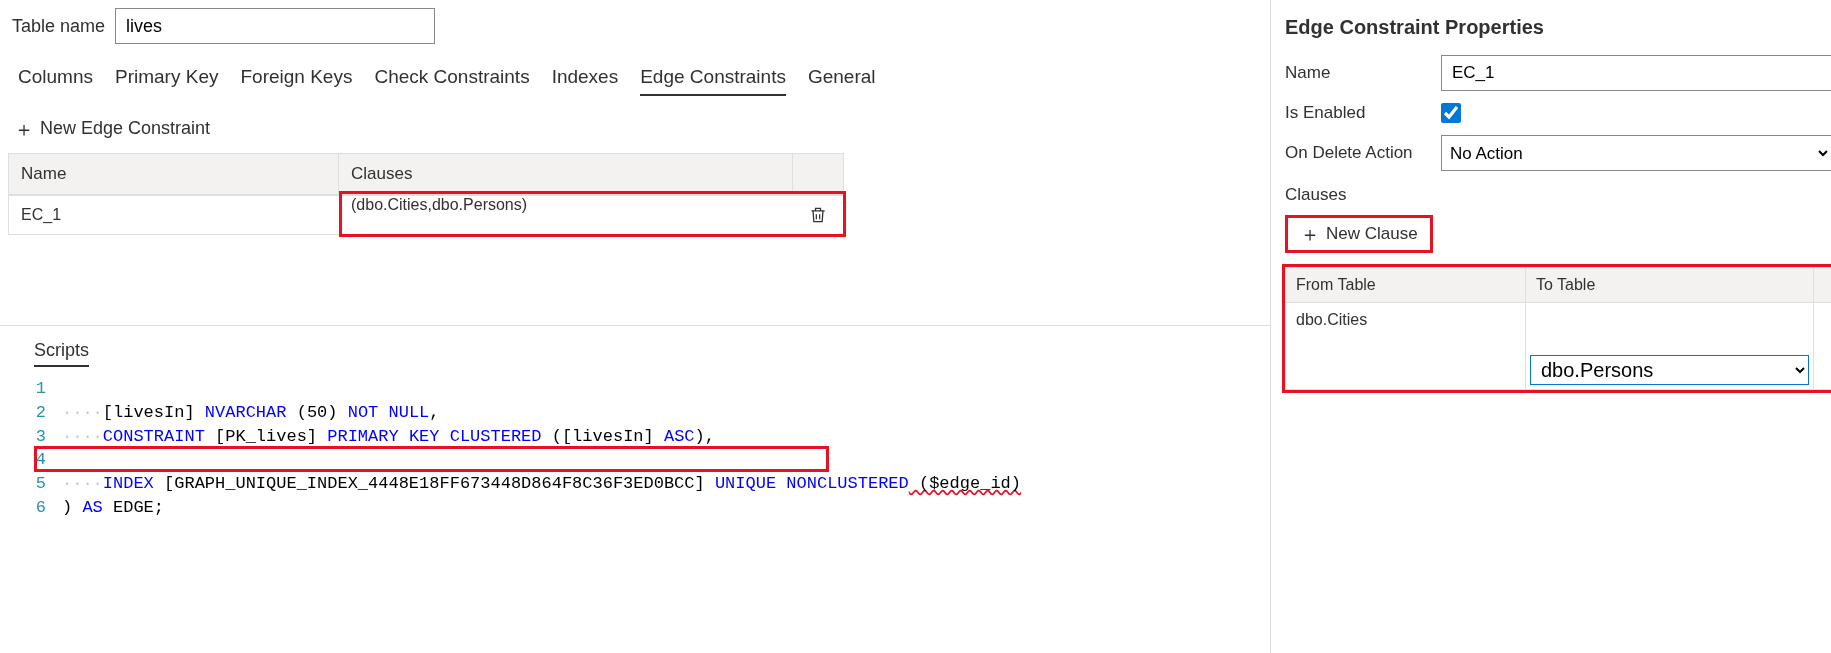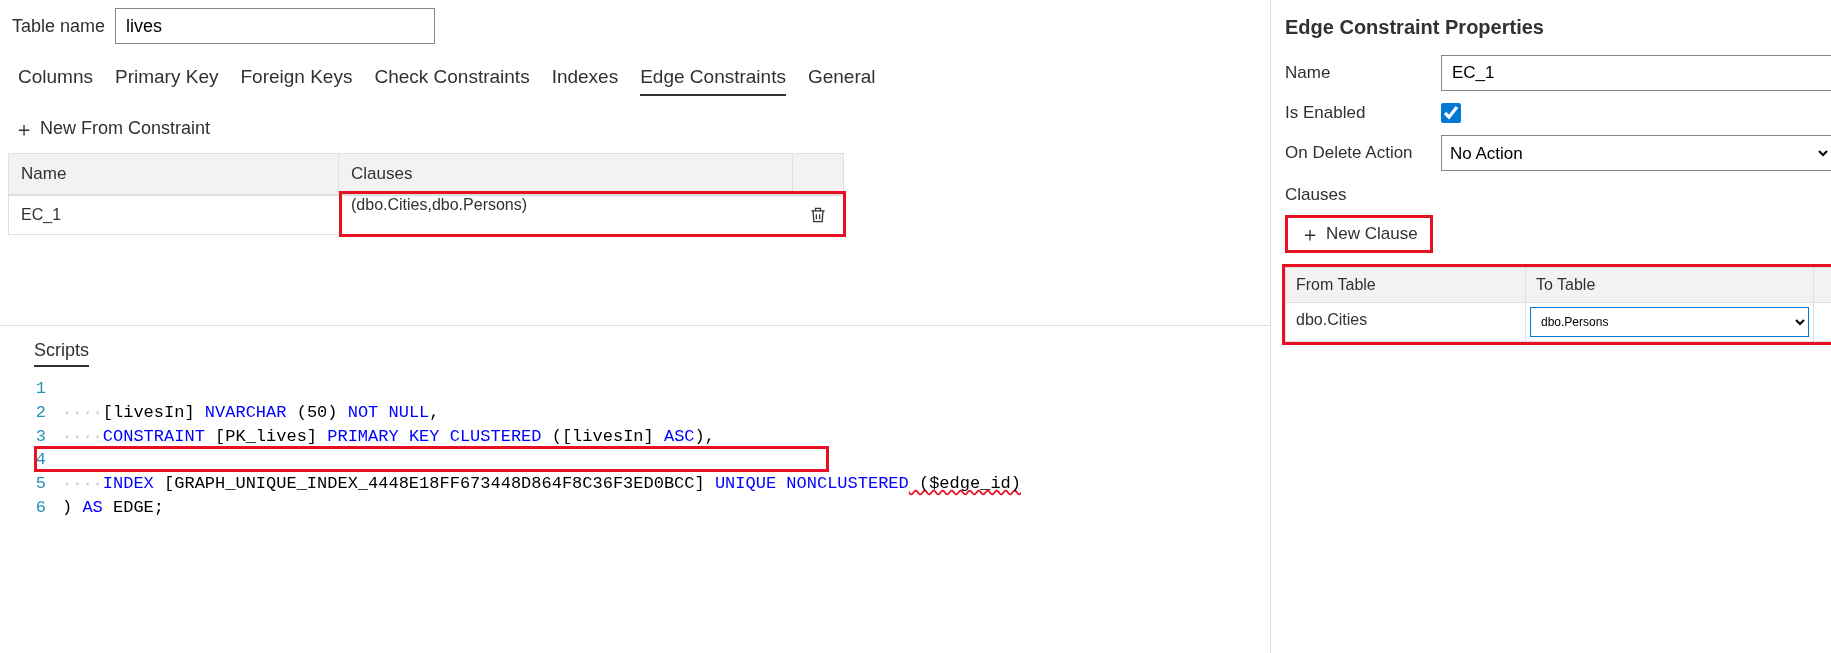--- a/index.html
+++ b/index.html
@@ -167,21 +167,21 @@
     display:flex; border:1px solid #e1dfdd; border-top:none;
   }
   .ct-row div { padding:8px 10px; font-size:16px; }
   .ct-row .ct-from { width: 240px; border-right:1px solid #e1dfdd;}
   .ct-row .ct-to-cell {
     flex:1; border-right:1px solid #e1dfdd; display:flex;
     align-items:center; padding:4px;
   }
   .ct-to-select {
     width:100%; height:30px; border:1px solid #0078d4;
-    padding: 2px 6px; font-size:12px; background:#fff;
+    padding: 2px 6px; font-size:20px; background:#fff;margin-top:48px;
   }
   .ct-row .ct-act { width:44px; display:flex; align-items:center; justify-content:center;}
 </style>
 </head>
 <body>
 
 <div class="main-container">
 
   <div class="left-panel">
     <div class="top-row">
@@ -194,21 +194,21 @@
       <div class="tab">Primary Key</div>
       <div class="tab">Foreign Keys</div>
       <div class="tab">Check Constraints</div>
       <div class="tab">Indexes</div>
       <div class="tab active">Edge Constraints</div>
       <div class="tab">General</div>
     </div>
 
     <div class="new-ec">
       <span class="plus-icon">＋</span>
-      <span>New From Constraint</span>
+      <span>New Edge Constraint</span>
     </div>
 
     <div style="position:relative;">
       <div class="ec-table">
         <div class="ec-head">
           <div class="col-name">Name</div>
           <div class="col-clauses">Clauses</div>
           <div class="col-act"></div>
         </div>
         <div class="ec-row">

